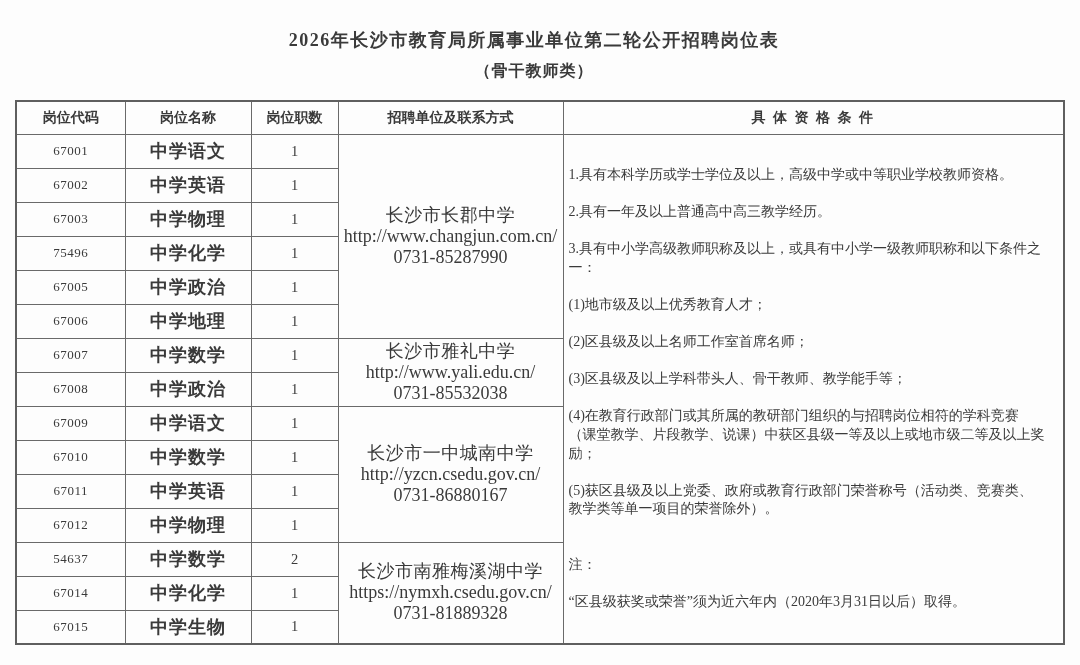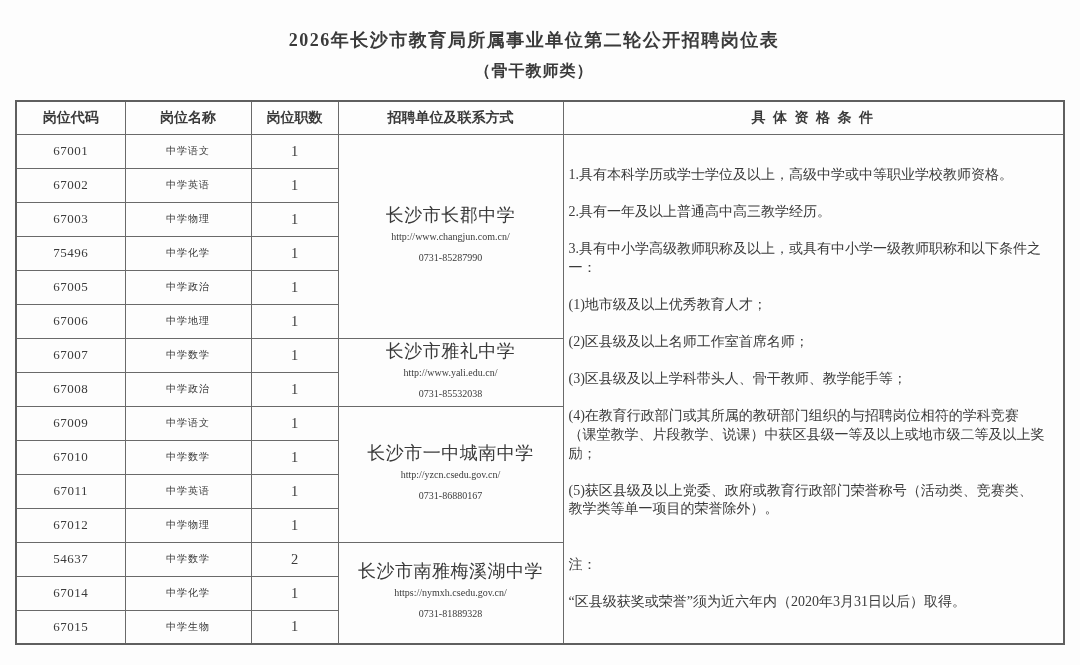--- a/index.html
+++ b/index.html
@@ -26,25 +26,25 @@
     border: 1.5px solid #6a6a6a;
     text-align: center;
     vertical-align: middle;
     overflow: hidden;
   }
   thead tr { height: 33px; }
   tbody tr { height: 34px; }
   th { font-size: 14px; font-weight: bold; }
   th.qual-header { letter-spacing: 2px; }
   td.code-cell { font-size: 13px; letter-spacing: 0.5px; }
-  td.name-cell { font-size: 10px; letter-spacing: 1px; }
+  td.name-cell { font-size: 18px; letter-spacing: 1px; font-weight: bold; }
   td.count-cell { font-size: 14.5px; }
   td.unit-cell { font-size: 14px; line-height: 21px; padding: 2px; }
   .unit-name { font-size: 18px; letter-spacing: 0.5px; }
-  .unit-url, .unit-phone { font-size: 10px; }
+  .unit-url, .unit-phone { font-size: 18px; }
   td.qual-cell {
     text-align: left;
     vertical-align: middle;
     padding: 4px 8px 4px 5px;
     font-size: 14px;
     line-height: 18.6px;
     white-space: pre-line;
   }
   .qual-item { white-space: pre-line; font-family: Liberation Serif, serif; }
   .note-label { margin-top: 18.6px; }

